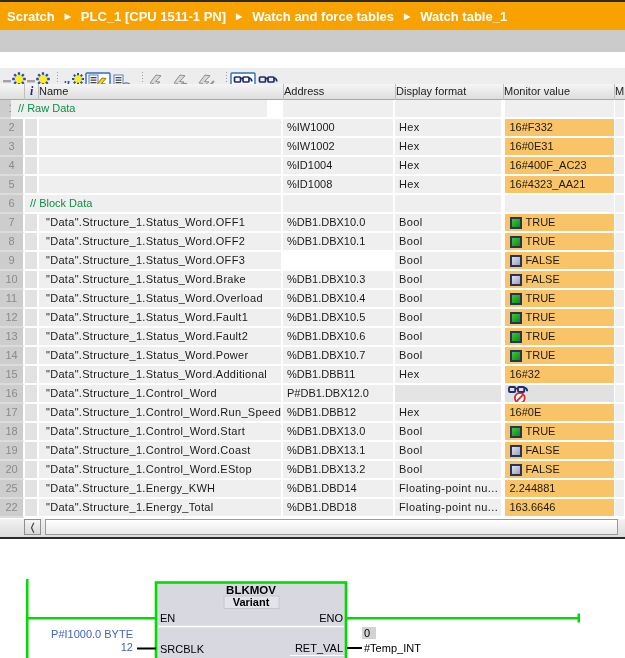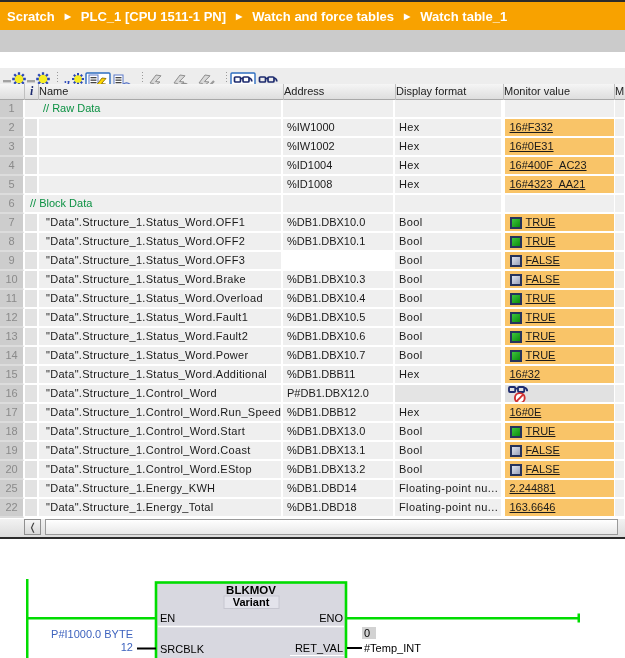--- a/index.html
+++ b/index.html
@@ -15,21 +15,21 @@
 #toolbar { left:0; top:68px; width:625px; height:32px; background:#ededed; border-bottom:1px solid #c3c3c3;text-align:center; }
 #thead { position:absolute; left:0; top:84px; width:625px; height:16px; background:linear-gradient(#f5f5f5,#dedede); border-bottom:1px solid #a8a8a8; font-size:11px; color:#222; }
 #thead .hc { position:absolute; top:0; height:16px; line-height:15px; border-left:1px solid #c0c0c0; overflow:hidden; white-space:nowrap; }
 .row { position:absolute; left:0; width:625px; height:19px; font-size:11px; }
 .cell { position:absolute; top:0; height:19px; line-height:17px; background:#efefef; overflow:hidden; white-space:nowrap; border-bottom:2px solid #fff; border-right:1.5px solid #fff; }
 .gut { left:0; width:24px; background:#cdcdcd; color:#8a8a8a; text-align:center; border-bottom:2px solid #dcdcdc; }
 .ic { left:25px; width:13px; background:#e2e2e2; }
 .cname { left:39px; width:243px; padding-left:7px; color:#1a1a1a; letter-spacing:0.3px; }
 .caddr { left:283px; width:111px; padding-left:4px; color:#1a1a1a; }
 .cfmt { left:395px; width:107px; padding-left:4px; color:#1a1a1a; letter-spacing:0.4px; }
-.cmon { left:504.5px; width:110px; padding-left:5px; background:#f9c468; color:#1a1a1a;text-decoration:underline; }
+.cmon { left:504.5px; width:110px; padding-left:5px; background:#f9c468; color:#1a1a1a; }
 .cend { left:615px; width:10px; }
 .comment { color:#0c9143; }
 .boolbox { display:inline-block; width:12px; height:12px; border:2px solid #26335c; vertical-align:-2.5px; margin-right:4px; }
 .bt { background:linear-gradient(135deg,#3ec63e,#0c8c0c); }
 .bf { background:linear-gradient(135deg,#dfe3ee,#98a1ba); }
 
 #scr { left:0; top:518px; width:625px; height:19px; background:linear-gradient(#f2f2f2,#dcdcdc); border-top:1px solid #fff; }
 #scrbtn { position:absolute; left:24px; top:519px; width:17px; height:16px; background:linear-gradient(#f6f6f6,#d8d8d8); border:1px solid #8f8f8f; color:#444; font-size:11px; font-weight:bold; text-align:center; line-height:14px; }
 #scrthumb { position:absolute; left:45px; top:519px; width:573px; height:16px; background:linear-gradient(#ffffff,#e8e8e8); border:1px solid #9a9a9a; }
 #blackline { left:0; top:537px; width:625px; height:2px; background:#2b2b2b; }
@@ -152,21 +152,21 @@
   <div class="hc" style="left:24px;width:14px;padding-left:5px;color:#1c2a6e;font-weight:bold;font-style:italic;font-family:'Liberation Serif',serif;font-size:12px">i</div>
   <div class="hc" style="left:38px;width:245px">Name</div>
   <div class="hc" style="left:283px;width:112px">Address</div>
   <div class="hc" style="left:503px;width:112px">Monitor value</div>
   <div class="hc" style="left:395px;width:108px">Display format</div>
   <div class="hc" style="left:614px;width:11px">M</div>
 </div>
 <div id="rows">
 <div class="row" style="top:100px">
 <div class="cell gut">1</div>
-<div class="cell" style="left:25px;width:257px;padding-left:18px"><span class="comment">// Raw Data</span></div>
+<div class="cell" style="left:11px;width:257px;padding-left:7px"><span class="comment">// Raw Data</span></div>
 <div class="cell caddr"></div>
 <div class="cell cfmt"></div>
 <div class="cell cmon" style="background:#efefef"></div>
 <div class="cell cend"></div>
 </div>
 <div class="row" style="top:119px">
 <div class="cell gut">2</div>
 <div class="cell ic"></div>
 <div class="cell cname"></div>
 <div class="cell caddr">%IW1000</div>

